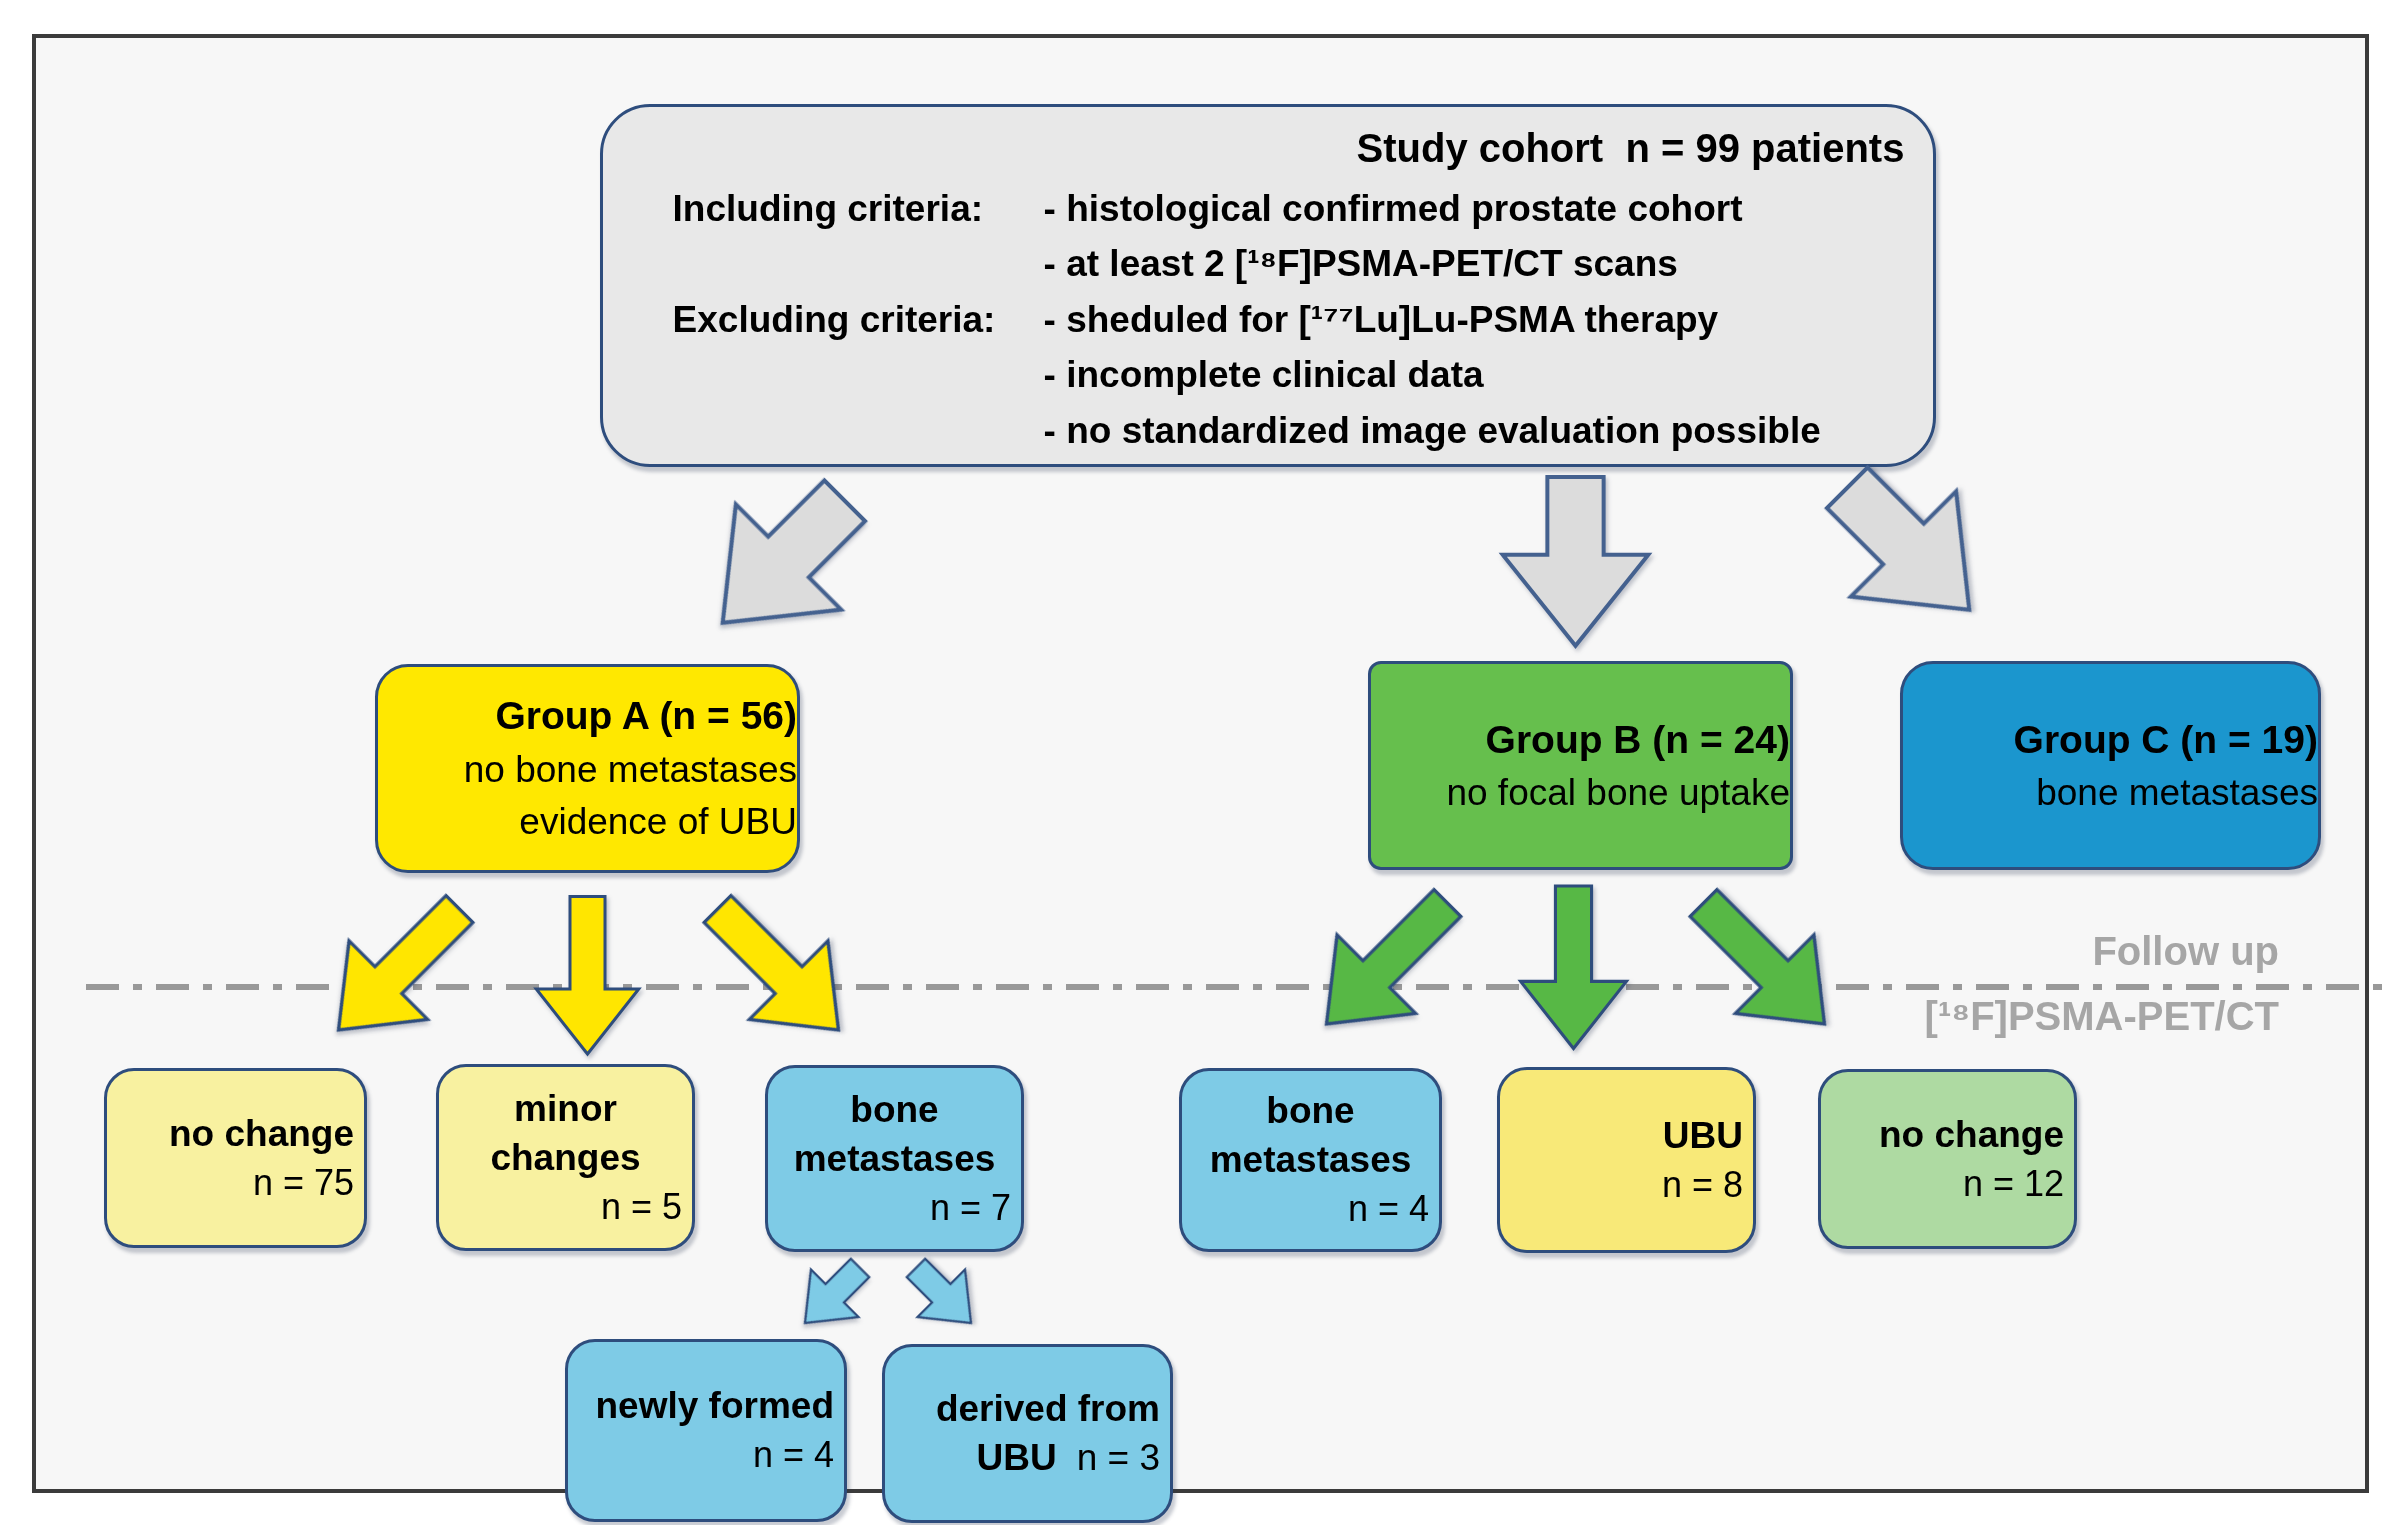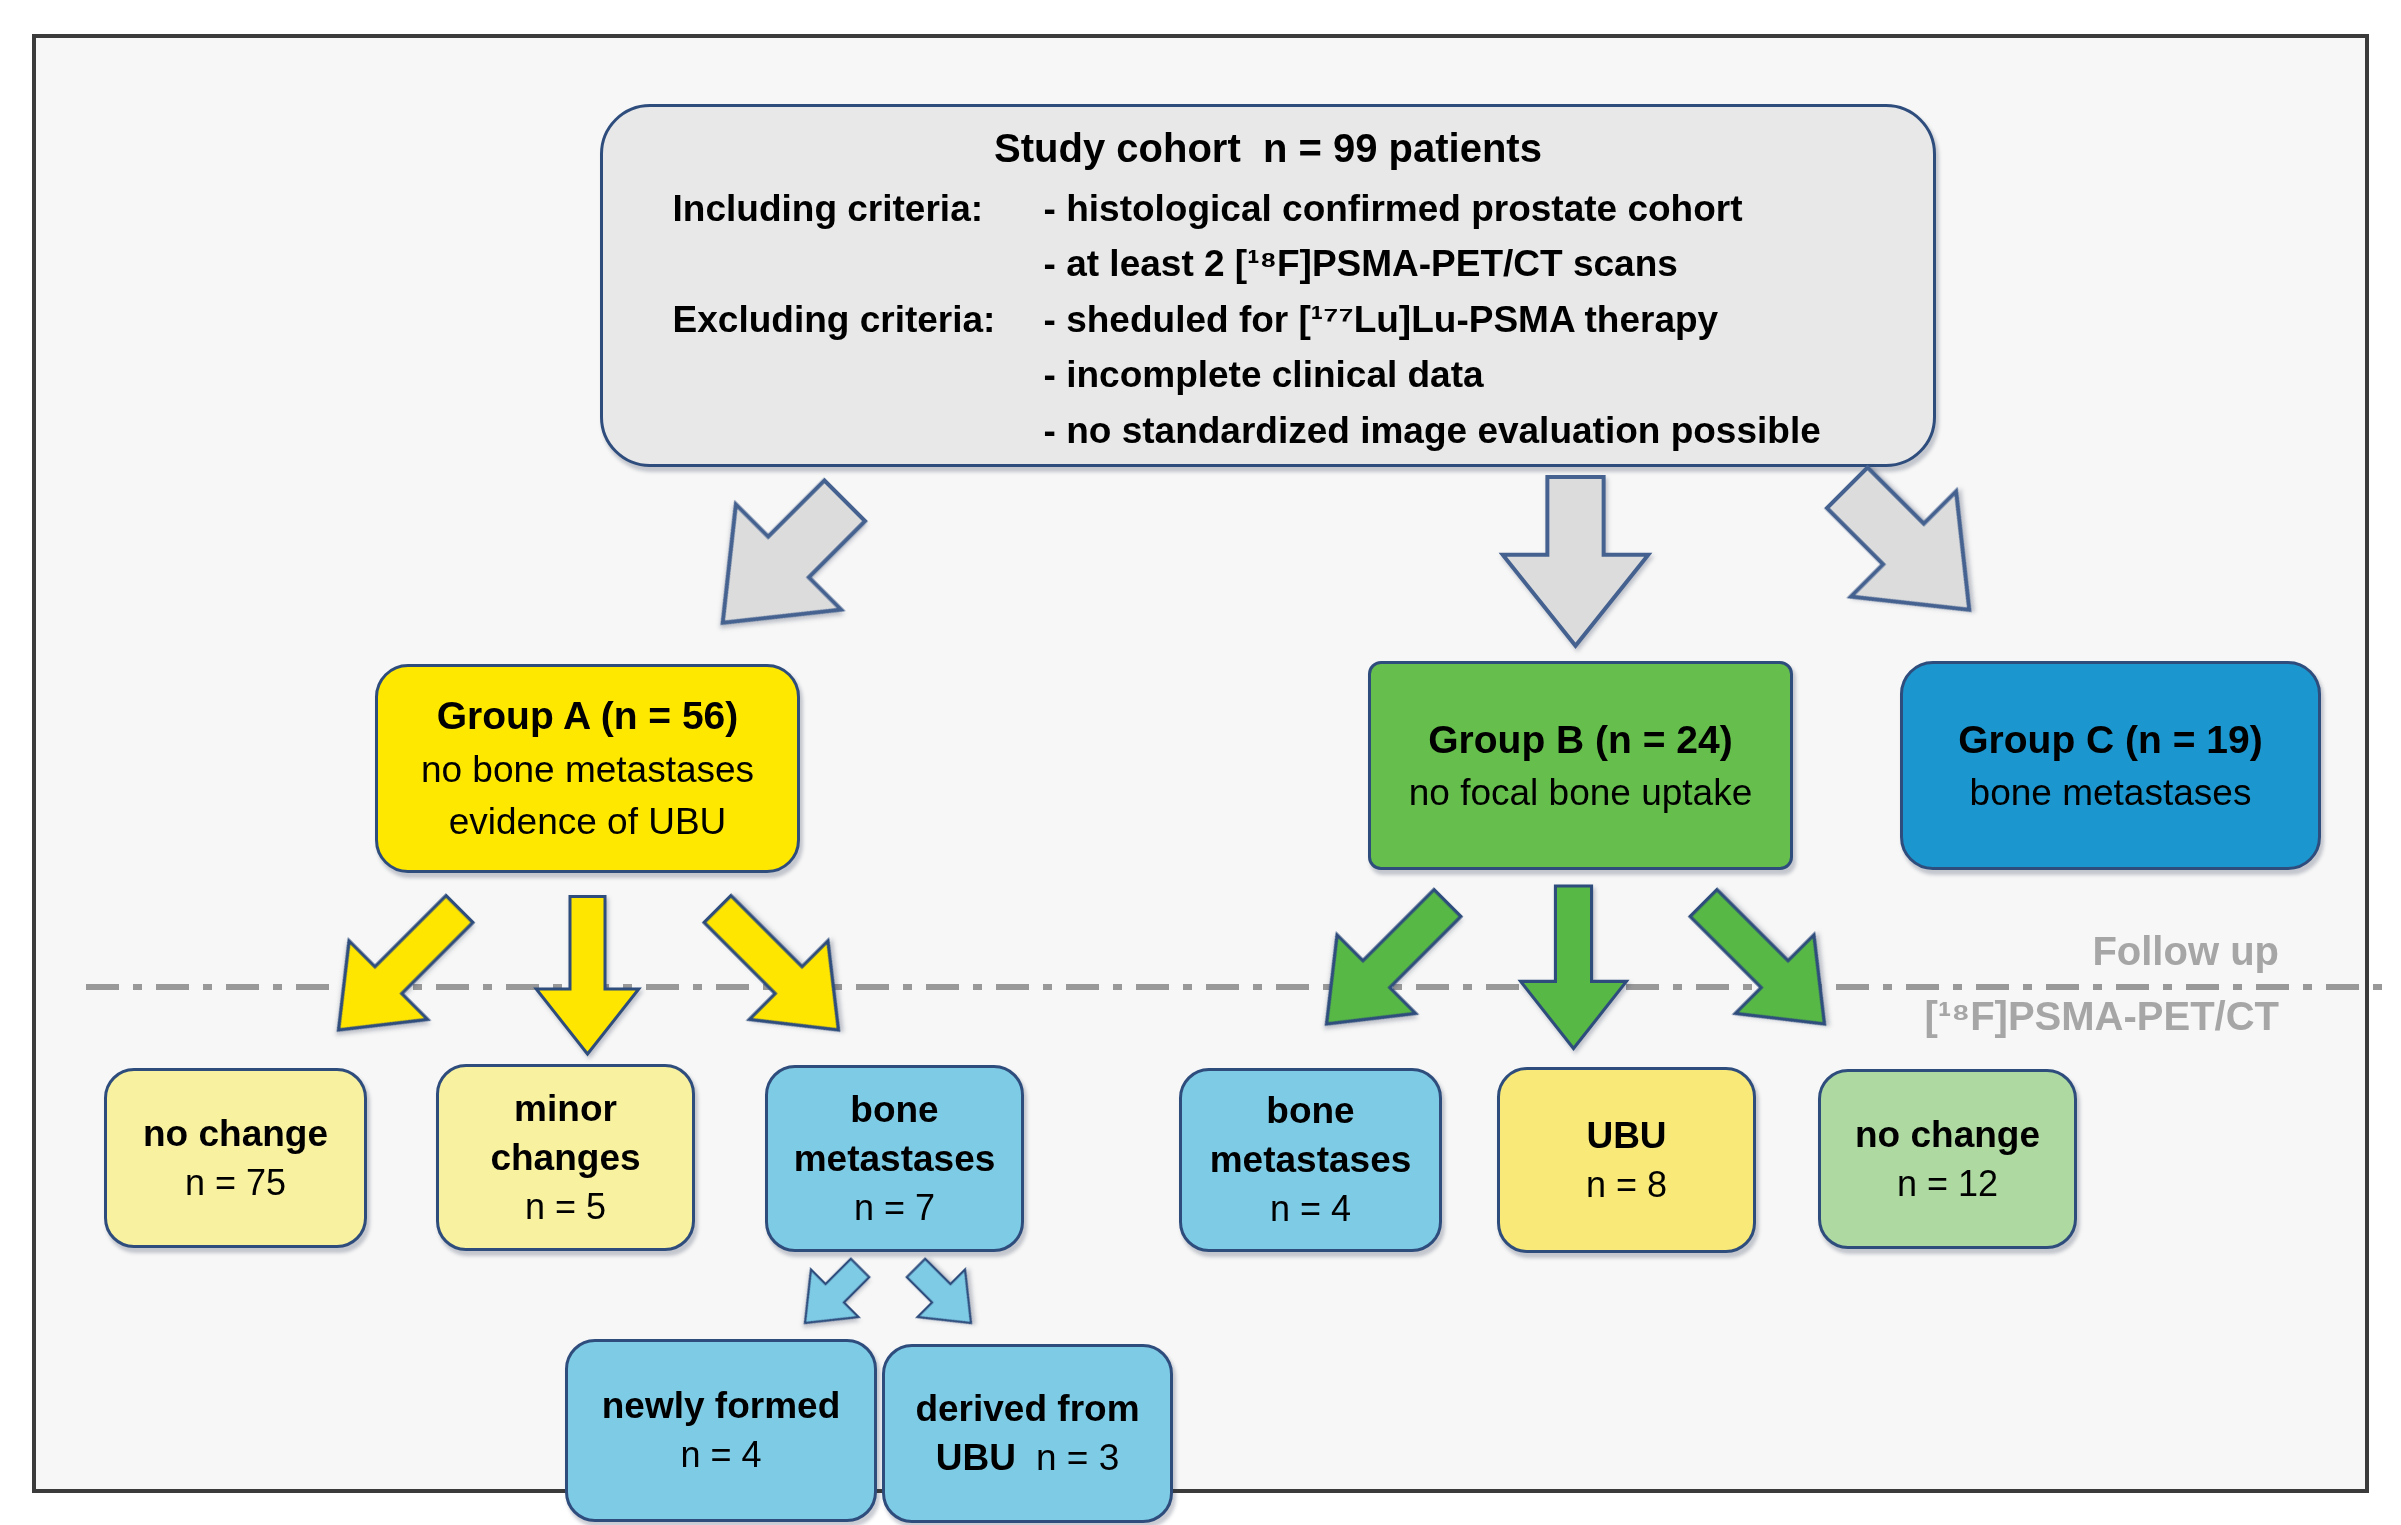--- a/index.html
+++ b/index.html
@@ -1,21 +1,21 @@
 <!DOCTYPE html>
 <html style="--page_bg: #ffffff; --frame_bg: #f7f7f7; --frame_border: #3b3b3b; --box_border: #2e4d7d; --cohort_fill: #e8e8e8; --arrow_gray: #dcdcdc; --arrow_stroke: #44618f; --arrow_yellow: #ffe600; --arrow_green: #57b845; --arrow_blue: #7ecbe6; --group_a_fill: #ffe800; --group_b_fill: #66bf4d; --group_c_fill: #1b96ce; --pale_yellow: #f8f1a0; --ubu_yellow: #f8e978; --light_blue: #7ecbe6; --pale_green: #aedaa2; --dash_line: #999999; --followup_text: #a6a6a6; --text_black: #000000;font-size:11.4px"><head>
 <meta charset="utf-8">
 <style>
   html,body{margin:0;padding:0;background:#fff;}
   .canvas{position:relative;width:2401px;height:1526px;background:var(--page_bg,#fff);
     font-family:"Liberation Sans","DejaVu Sans",sans-serif;color:var(--text_black,#000);}
   .frame{position:absolute;left:32px;top:34px;width:2329px;height:1451px;
     border:4.3px solid var(--frame_border,#3b3b3b);background:var(--frame_bg,#f7f7f7);}
   .box{position:absolute;box-sizing:border-box;border:3.6px solid var(--box_border,#2e4d7d);
-    display:flex;flex-direction:column;justify-content:center;align-items:center;text-align:center;
+    display:flex;flex-direction:column;justify-content:center;align-items:flex-end;text-align:center;
     box-shadow:2.9px 4.3px 3.6px rgba(40,50,80,0.25);}
   
   .cohort{left:564px;top:66px;width:1336px;height:363px;border-radius:50px;
     background:var(--cohort_fill,#e8e8e8);justify-content:flex-start;padding:18.6px 28.6px 0 28.6px;}
   .cohort-title{font-size:40px;font-weight:bold;white-space:pre;margin-bottom:10px;}
   .cohort-grid{display:grid;grid-template-columns:371px 1fr;width:100%;padding-left:41px;box-sizing:border-box;
     font-size:37px;line-height:1.5;text-align:left;font-weight:bold;}
   
   .group{border-radius:33px;line-height:1.42;font-size:37px;}
   .group .title{font-size:39px;font-weight:bold;}
@@ -25,21 +25,21 @@
   
   .outcome{border-radius:30px;font-size:37px;line-height:1.32;padding:7.1px 10px;}
   .outcome .title{font-weight:bold;}
   .outcome .nval{font-weight:normal;font-size:36px;}
   .o-nc-a{left:68px;top:1030px;width:263px;height:180px;background:var(--pale_yellow,#f8f1a0);}
   .o-minor{left:400px;top:1026px;width:259px;height:187px;background:var(--pale_yellow,#f8f1a0);}
   .o-mets7{left:729px;top:1027px;width:259px;height:187px;background:var(--light_blue,#7ecbe6);}
   .o-mets4{left:1143px;top:1030px;width:263px;height:184px;background:var(--light_blue,#7ecbe6);}
   .o-ubu{left:1461px;top:1029px;width:259px;height:186px;background:var(--ubu_yellow,#f8e978);}
   .o-nc-b{left:1782px;top:1031px;width:259px;height:180px;background:var(--pale_green,#aedaa2);}
-  .o-newly{left:529px;top:1301px;width:312px;height:183px;background:var(--light_blue,#7ecbe6);}
+  .o-newly{left:529px;top:1301px;width:282px;height:183px;background:var(--light_blue,#7ecbe6);}
   .o-derived{left:846px;top:1306px;width:291px;height:179px;background:var(--light_blue,#7ecbe6);}
   .inline-n{margin-left:20px;font-weight:normal;}
   
   .arrow{position:absolute;}
   .arrow svg{display:block;width:100%;height:100%;overflow:visible;
     filter:drop-shadow(2.1px 3.6px 2.1px rgba(40,50,80,0.28));}
   .arrow polygon{stroke-linejoin:miter;}
   .a-gray polygon{fill:var(--arrow_gray,#dcdcdc);stroke:var(--arrow_stroke,#44618f);stroke-width:2.4;}
   .a-yellow polygon{fill:var(--arrow_yellow,#ffe600);stroke:var(--box_border,#2e4d7d);stroke-width:2.4;}
   .a-green polygon{fill:var(--arrow_green,#57b845);stroke:var(--box_border,#2e4d7d);stroke-width:2.4;}

